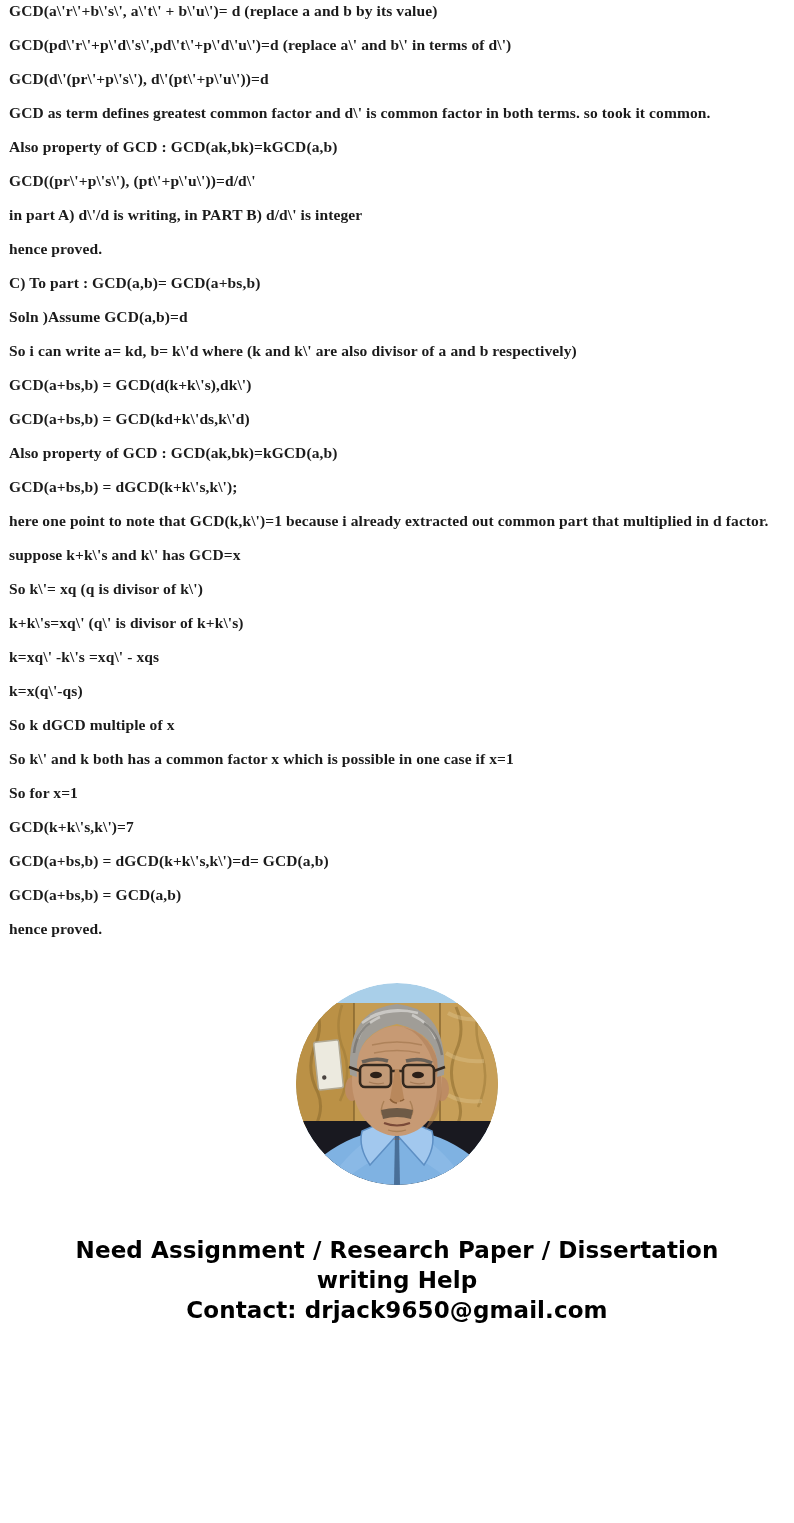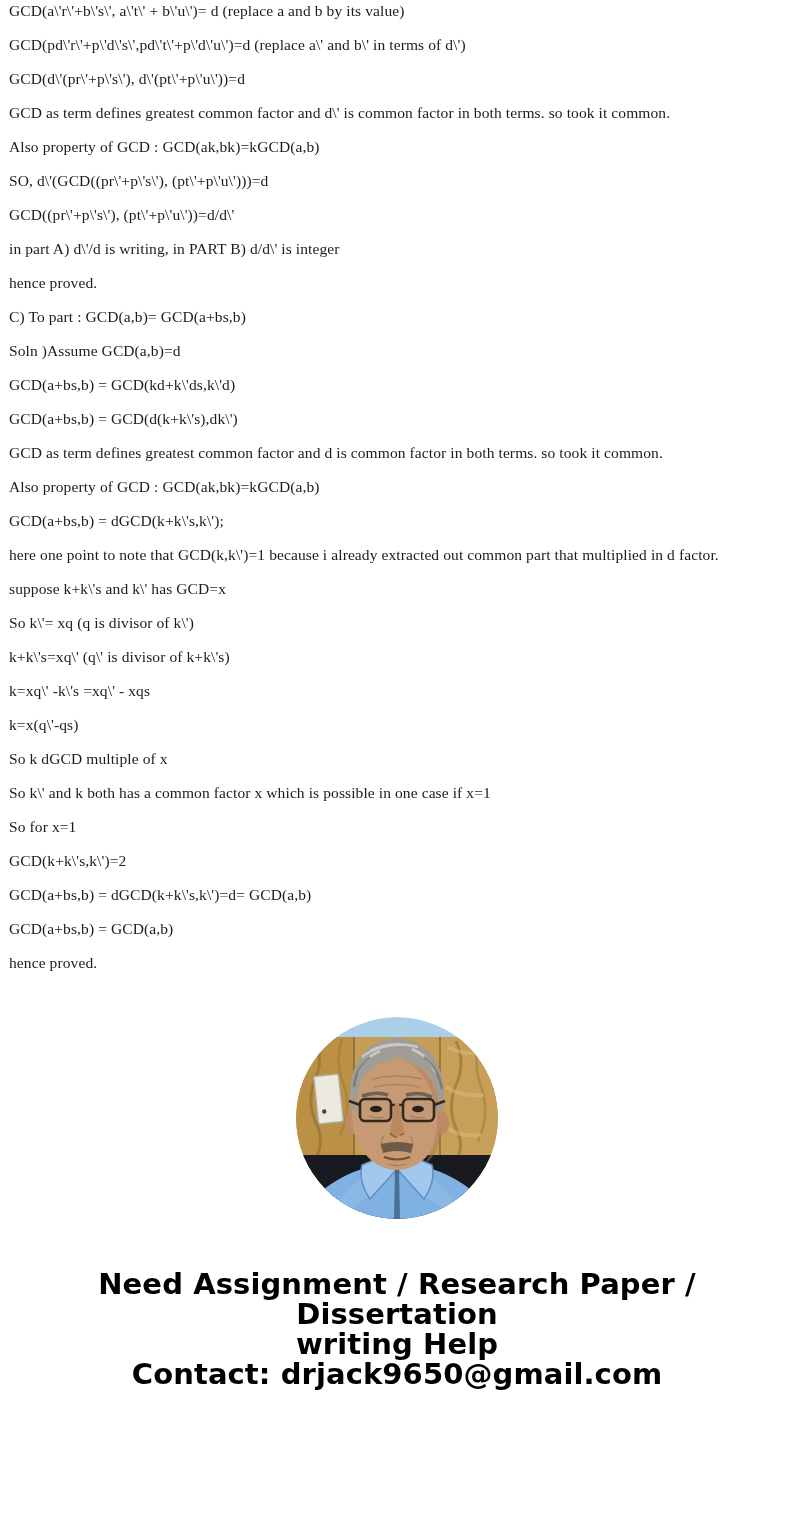--- a/index.html
+++ b/index.html
@@ -8,20 +8,21 @@
     background: #ffffff;
   }
   body {
     width: 794px;
     height: 1523px;
     overflow: hidden;
     font-family: "Liberation Serif", "DejaVu Serif", serif;
   }
   .doc {
     padding: 3px 17px 0 9px;
+    font-weight: bold;
   }
   .doc p {
     margin: 0 0 18px 0;
     font-size: 15.5px;
     line-height: 16px;
     color: #1b1b1b;
     white-space: nowrap;
     letter-spacing: 0.1px;
   }
   .avatar-wrap {
@@ -31,60 +32,59 @@
     border-radius: 50%;
     overflow: hidden;
     display: block;
   }
   .avatar-wrap svg { display: block; }
   .footer {
     margin-top: 50px;
     text-align: center;
     font-family: "DejaVu Sans", "Liberation Sans", sans-serif;
     font-weight: bold;
-    font-size: 29px;
+    font-size: 23px;
     line-height: 30px;
     color: #000000;
     letter-spacing: 0.1px;
   }
   .footer .heading {
     margin: 0 auto;
     max-width: 740px;
   }
 </style>
 </head>
 <body>
 
 <div class="doc">
     <p>GCD(a\'r\'+b\'s\', a\'t\' + b\'u\')= d (replace a and b by its value)</p>
     <p>GCD(pd\'r\'+p\'d\'s\',pd\'t\'+p\'d\'u\')=d (replace a\' and b\' in terms of d\')</p>
     <p>GCD(d\'(pr\'+p\'s\'), d\'(pt\'+p\'u\'))=d</p>
     <p>GCD as term defines greatest common factor and d\' is common factor in both terms. so took it common.</p>
     <p>Also property of GCD : GCD(ak,bk)=kGCD(a,b)</p>
-    <p>SO, d\'(GCD((pr\'+p\'s\'), (pt\'+p\'u\')))=d</p>
     <p>GCD((pr\'+p\'s\'), (pt\'+p\'u\'))=d/d\'</p>
     <p>in part A) d\'/d is writing, in PART B) d/d\' is integer</p>
     <p>hence proved.</p>
     <p>C) To part : GCD(a,b)= GCD(a+bs,b)</p>
     <p>Soln )Assume GCD(a,b)=d</p>
+    <p>So i can write a= kd, b= k\'d where (k and k\' are also divisor of a and b respectively)</p>
+    <p>GCD(a+bs,b) = GCD(d(k+k\'s),dk\')</p>
     <p>GCD(a+bs,b) = GCD(kd+k\'ds,k\'d)</p>
-    <p>GCD(a+bs,b) = GCD(d(k+k\'s),dk\')</p>
-    <p>GCD as term defines greatest common factor and d is common factor in both terms. so took it common.</p>
     <p>Also property of GCD : GCD(ak,bk)=kGCD(a,b)</p>
     <p>GCD(a+bs,b) = dGCD(k+k\'s,k\');</p>
     <p>here one point to note that GCD(k,k\')=1 because i already extracted out common part that multiplied in d factor.</p>
     <p>suppose k+k\'s and k\' has GCD=x</p>
     <p>So k\'= xq (q is divisor of k\')</p>
     <p>k+k\'s=xq\' (q\' is divisor of k+k\'s)</p>
     <p>k=xq\' -k\'s =xq\' - xqs</p>
     <p>k=x(q\'-qs)</p>
     <p>So k dGCD multiple of x</p>
     <p>So k\' and k both has a common factor x which is possible in one case if x=1</p>
     <p>So for x=1</p>
-    <p>GCD(k+k\'s,k\')=2</p>
+    <p>GCD(k+k\'s,k\')=7</p>
     <p>GCD(a+bs,b) = dGCD(k+k\'s,k\')=d= GCD(a,b)</p>
     <p>GCD(a+bs,b) = GCD(a,b)</p>
     <p>hence proved.</p>
   </div>
 
 <div class="avatar-wrap">
   <svg width="202" height="202" viewBox="0 0 202 202" aria-hidden="true">
     <defs>
       <clipPath id="circ">
           <circle cx="101" cy="101" r="101"></circle>

